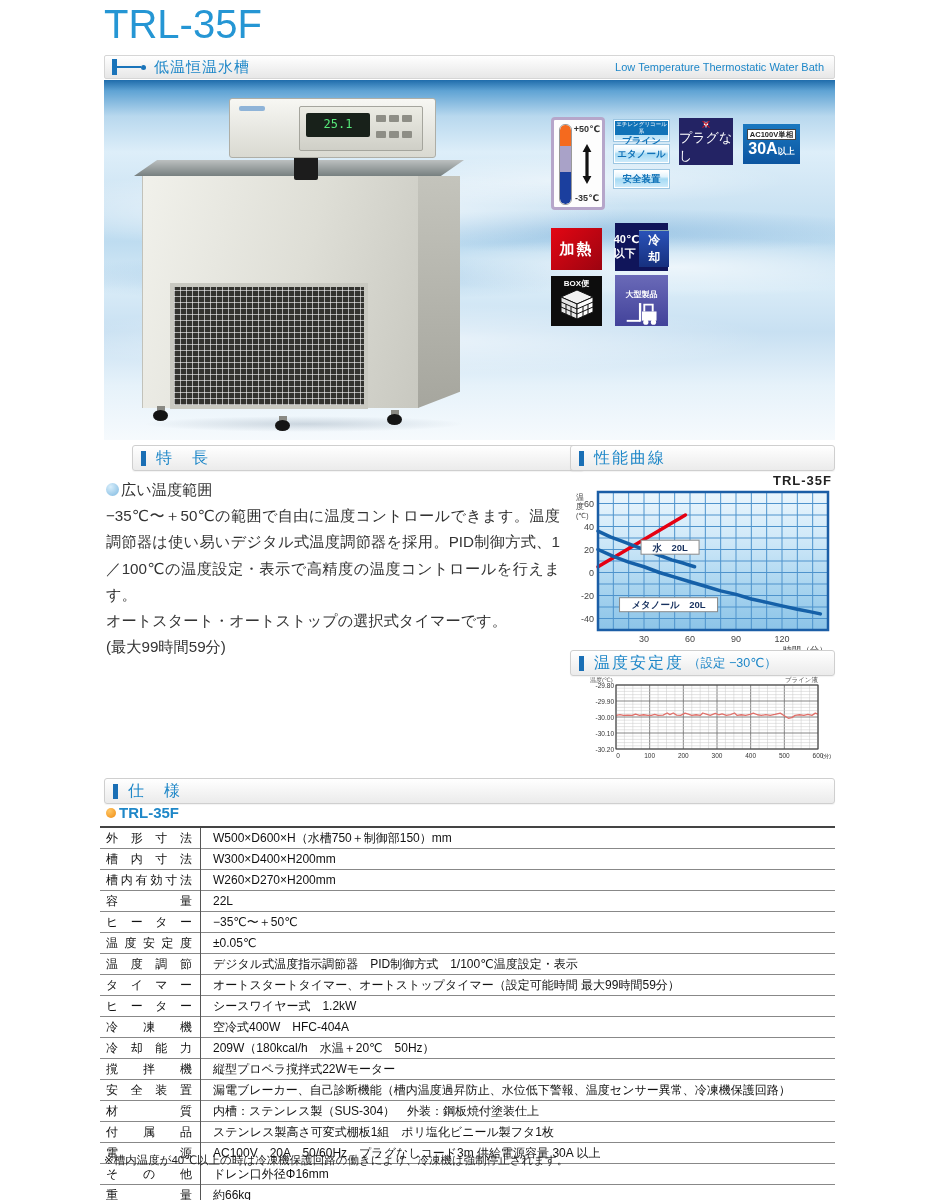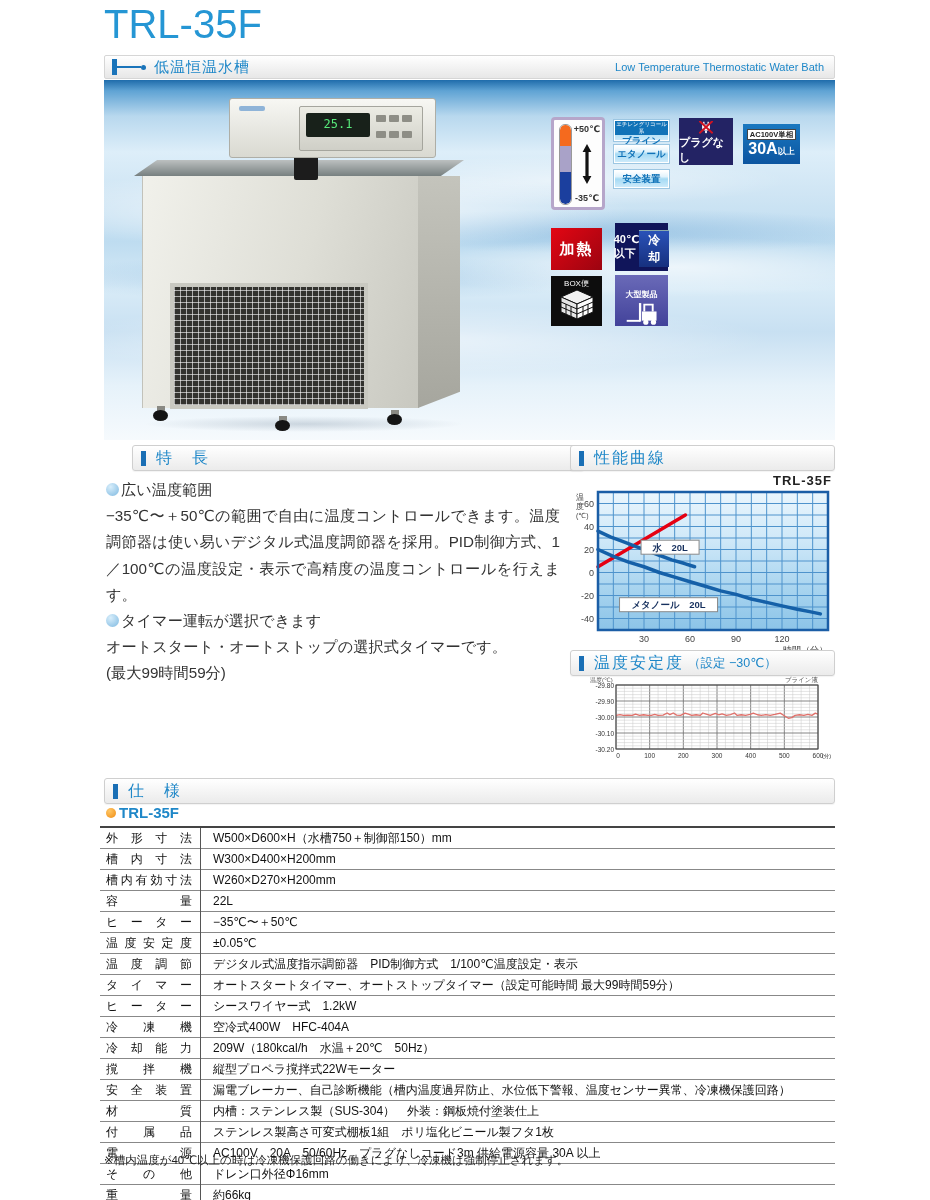--- a/index.html
+++ b/index.html
@@ -86,39 +86,39 @@
             color:#1173b8;font-weight:bold;font-size:9.5px;display:flex;flex-direction:column;
             align-items:center;justify-content:center;}
   .b-brine{top:40px;height:21px;justify-content:flex-start;}
   .b-brine-top{width:100%;background:#1173b8;color:#fff;font-size:5.5px;font-weight:normal;
                text-align:center;line-height:7px;}
   .b-ethanol{top:65px;height:18px;}
   .b-methanol{top:90px;height:18px;}
 
   .b-plug{left:575px;top:38px;width:54px;height:47px;background:#232364;display:flex;
           flex-direction:column;align-items:center;justify-content:flex-start;padding-top:3px;}
-  .b-plug span{color:#fff;font-weight:bold;font-size:11px;margin-top:1px;}
+  .b-plug span{color:#fff;font-weight:normal;font-size:13px;margin-top:1px;}
   .b-power{left:639px;top:44px;width:57px;height:40px;background:linear-gradient(#1a78c0,#0c55a0);
            display:flex;flex-direction:column;align-items:center;justify-content:center;}
   .p-top{background:#fff;border:1px solid #444;color:#222;font-size:7.5px;font-weight:bold;
          padding:0 2px;line-height:9px;}
   .p-main{color:#fff;font-weight:bold;font-size:16px;line-height:18px;}
   .p-main small{font-size:8.5px;}
 
   .b-heat{left:447px;top:148px;width:51px;height:42px;background:linear-gradient(135deg,#e30613,#9c0410);
           color:#fff;font-weight:bold;font-size:15px;letter-spacing:2px;display:flex;
           align-items:center;justify-content:center;}
   .b-cool{left:511px;top:143px;width:53px;height:48px;background:#10155a;display:flex;
           align-items:center;justify-content:center;}
   .c-top{color:#fff;font-weight:bold;font-size:11px;}
   .c-main{background:linear-gradient(#2a52b8,#16307e);color:#fff;font-weight:bold;font-size:12px;
           letter-spacing:5px;padding:1px 4px 1px 9px;margin-top:2px;border-top:1px solid #8aa;}
   .b-box{left:447px;top:196px;width:51px;height:50px;background:#0d0d0d;display:flex;
          flex-direction:column;align-items:center;}
-  .b-box span{color:#fff;font-weight:normal;font-size:8px;margin-top:2px;}
+  .b-box span{color:#fff;font-weight:bold;font-size:8px;margin-top:2px;}
   .b-large{left:511px;top:195px;width:53px;height:51px;background:linear-gradient(#6a6ab8,#42429a);
            display:flex;flex-direction:column;align-items:center;}
   .b-large span{color:#fff;font-weight:bold;font-size:8px;margin-top:14px;}
 
   
   .side-tab{position:absolute;left:872px;top:225px;width:58px;height:150px;background:#1b7ec6;
             display:flex;align-items:center;justify-content:center;cursor:pointer;}
   .side-tab span{writing-mode:vertical-rl;color:#fff;font-size:13px;letter-spacing:5px;}
 
   
@@ -281,21 +281,20 @@
     <span>低温恒温水槽</span>
   </div>
 
   <div class="sec-h" style="left:104px;top:445px;width:452px;margin-left:28px;">
     <span class="sec-bar"></span>
     <span class="sec-title">特　長</span>
   </div>
   <div class="feat-body">
     <p><span class="f-dot"></span><span>広い温度範囲</span></p>
     <p>−35℃〜＋50℃の範囲で自由に温度コントロールできます。温度調節器は使い易いデジタル式温度調節器を採用。PID制御方式、1／100℃の温度設定・表示で高精度の温度コントロールを行えます。</p>
-    <p><span class="f-dot"></span><span>タイマー運転が選択できます</span></p>
     <p>オートスタート・オートストップの選択式タイマーです。</p>
     <p>(最大99時間59分)</p>
   </div>
 
   <div class="sec-h" style="left:570px;top:445px;width:265px;">
     <span class="sec-bar"></span>
     <span class="sec-title">性能曲線</span>
   </div>
   <div class="chart-card">
     <div class="chart-title">TRL-35F</div>

